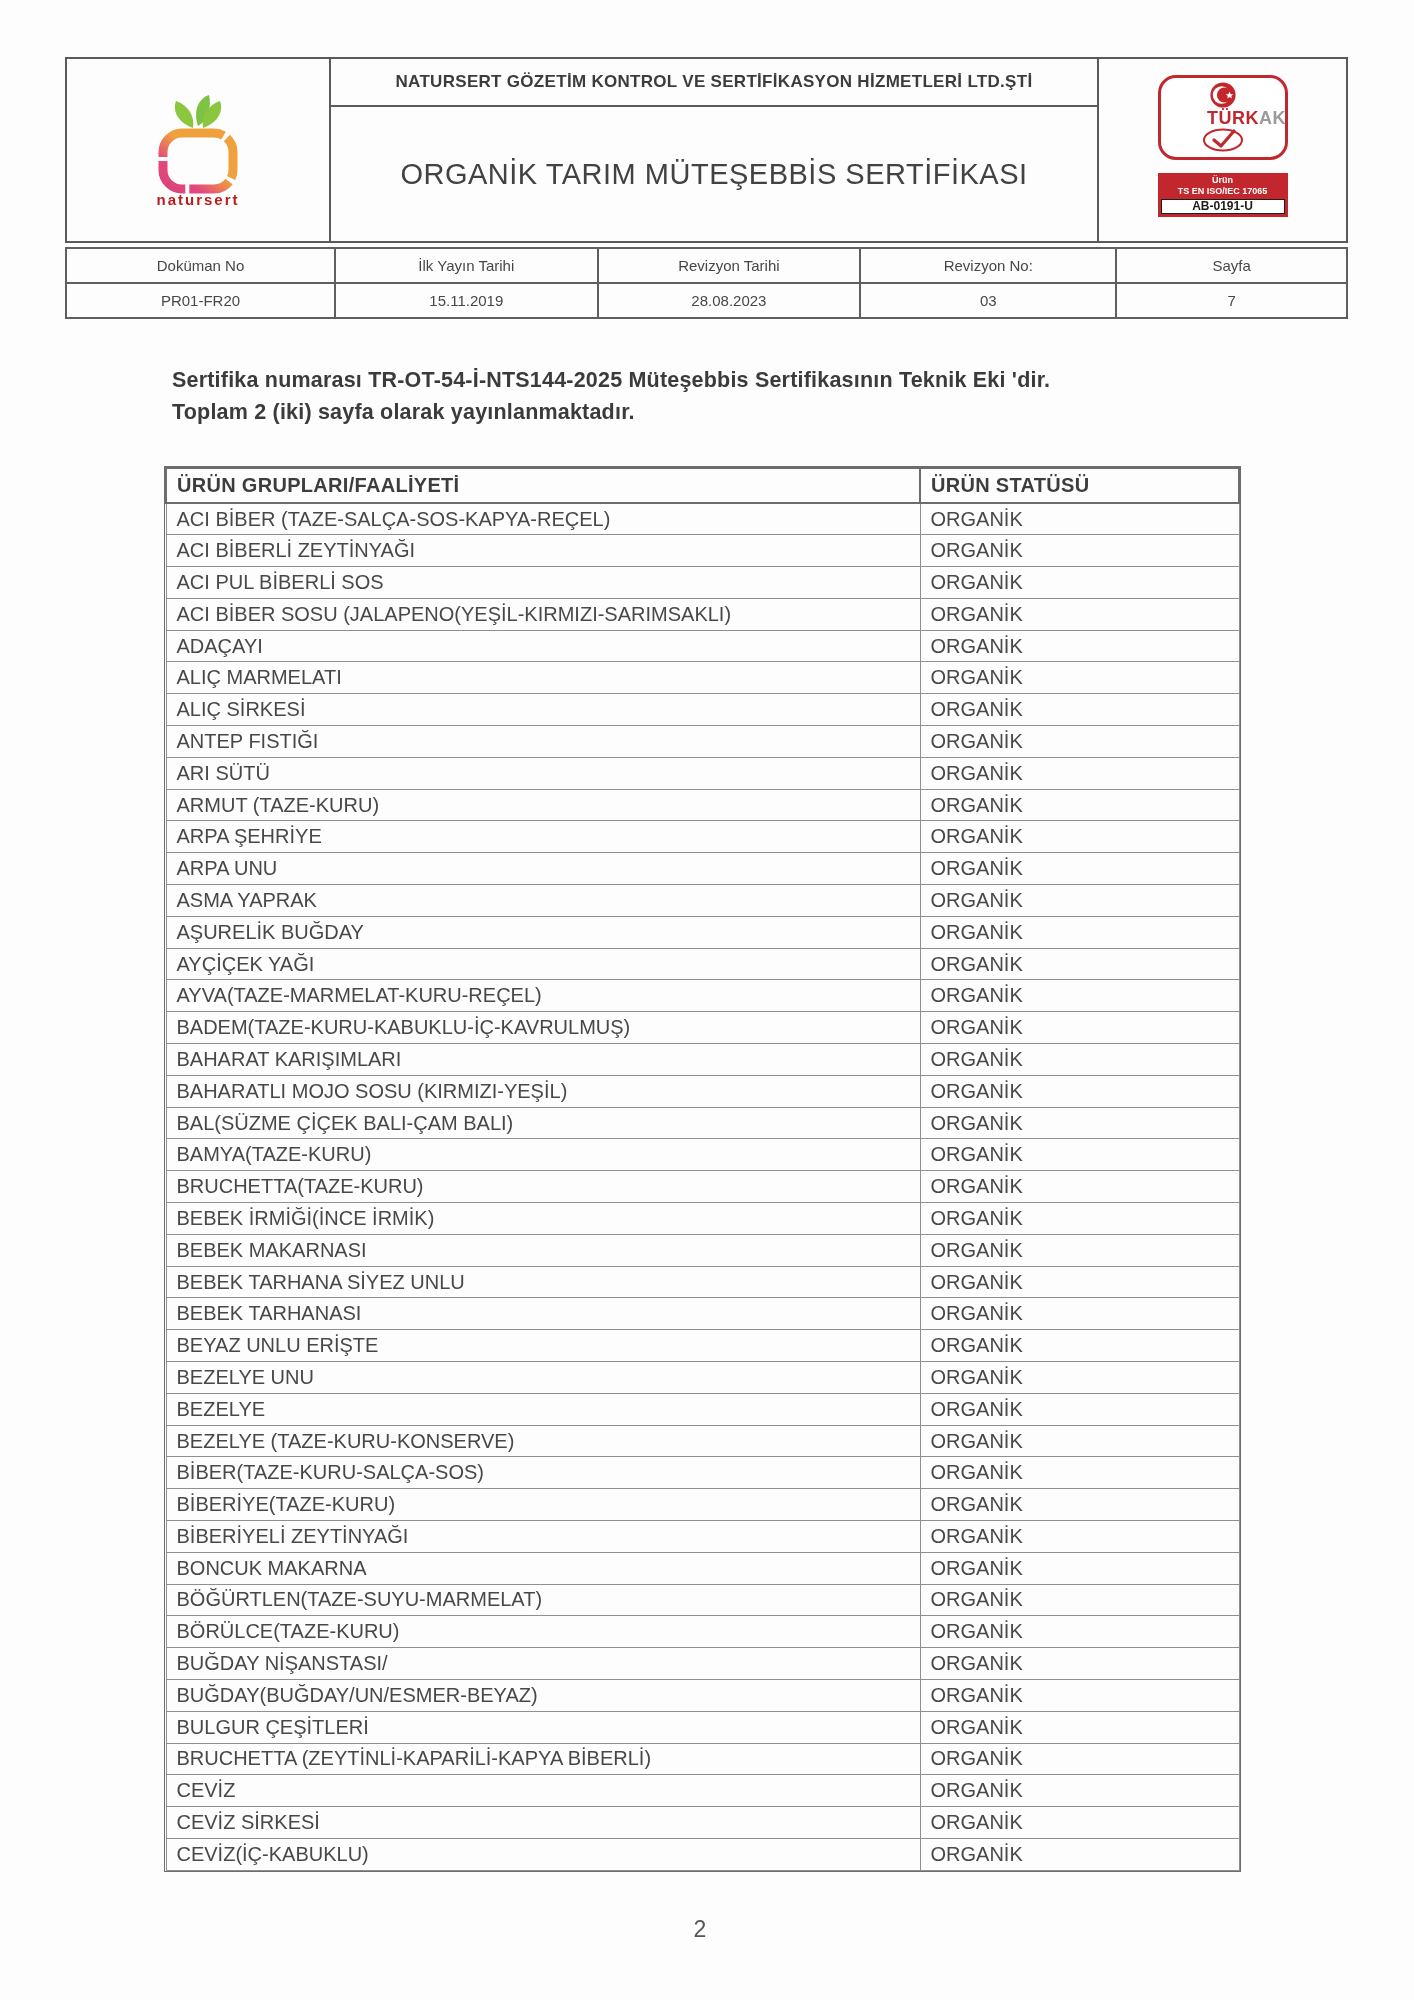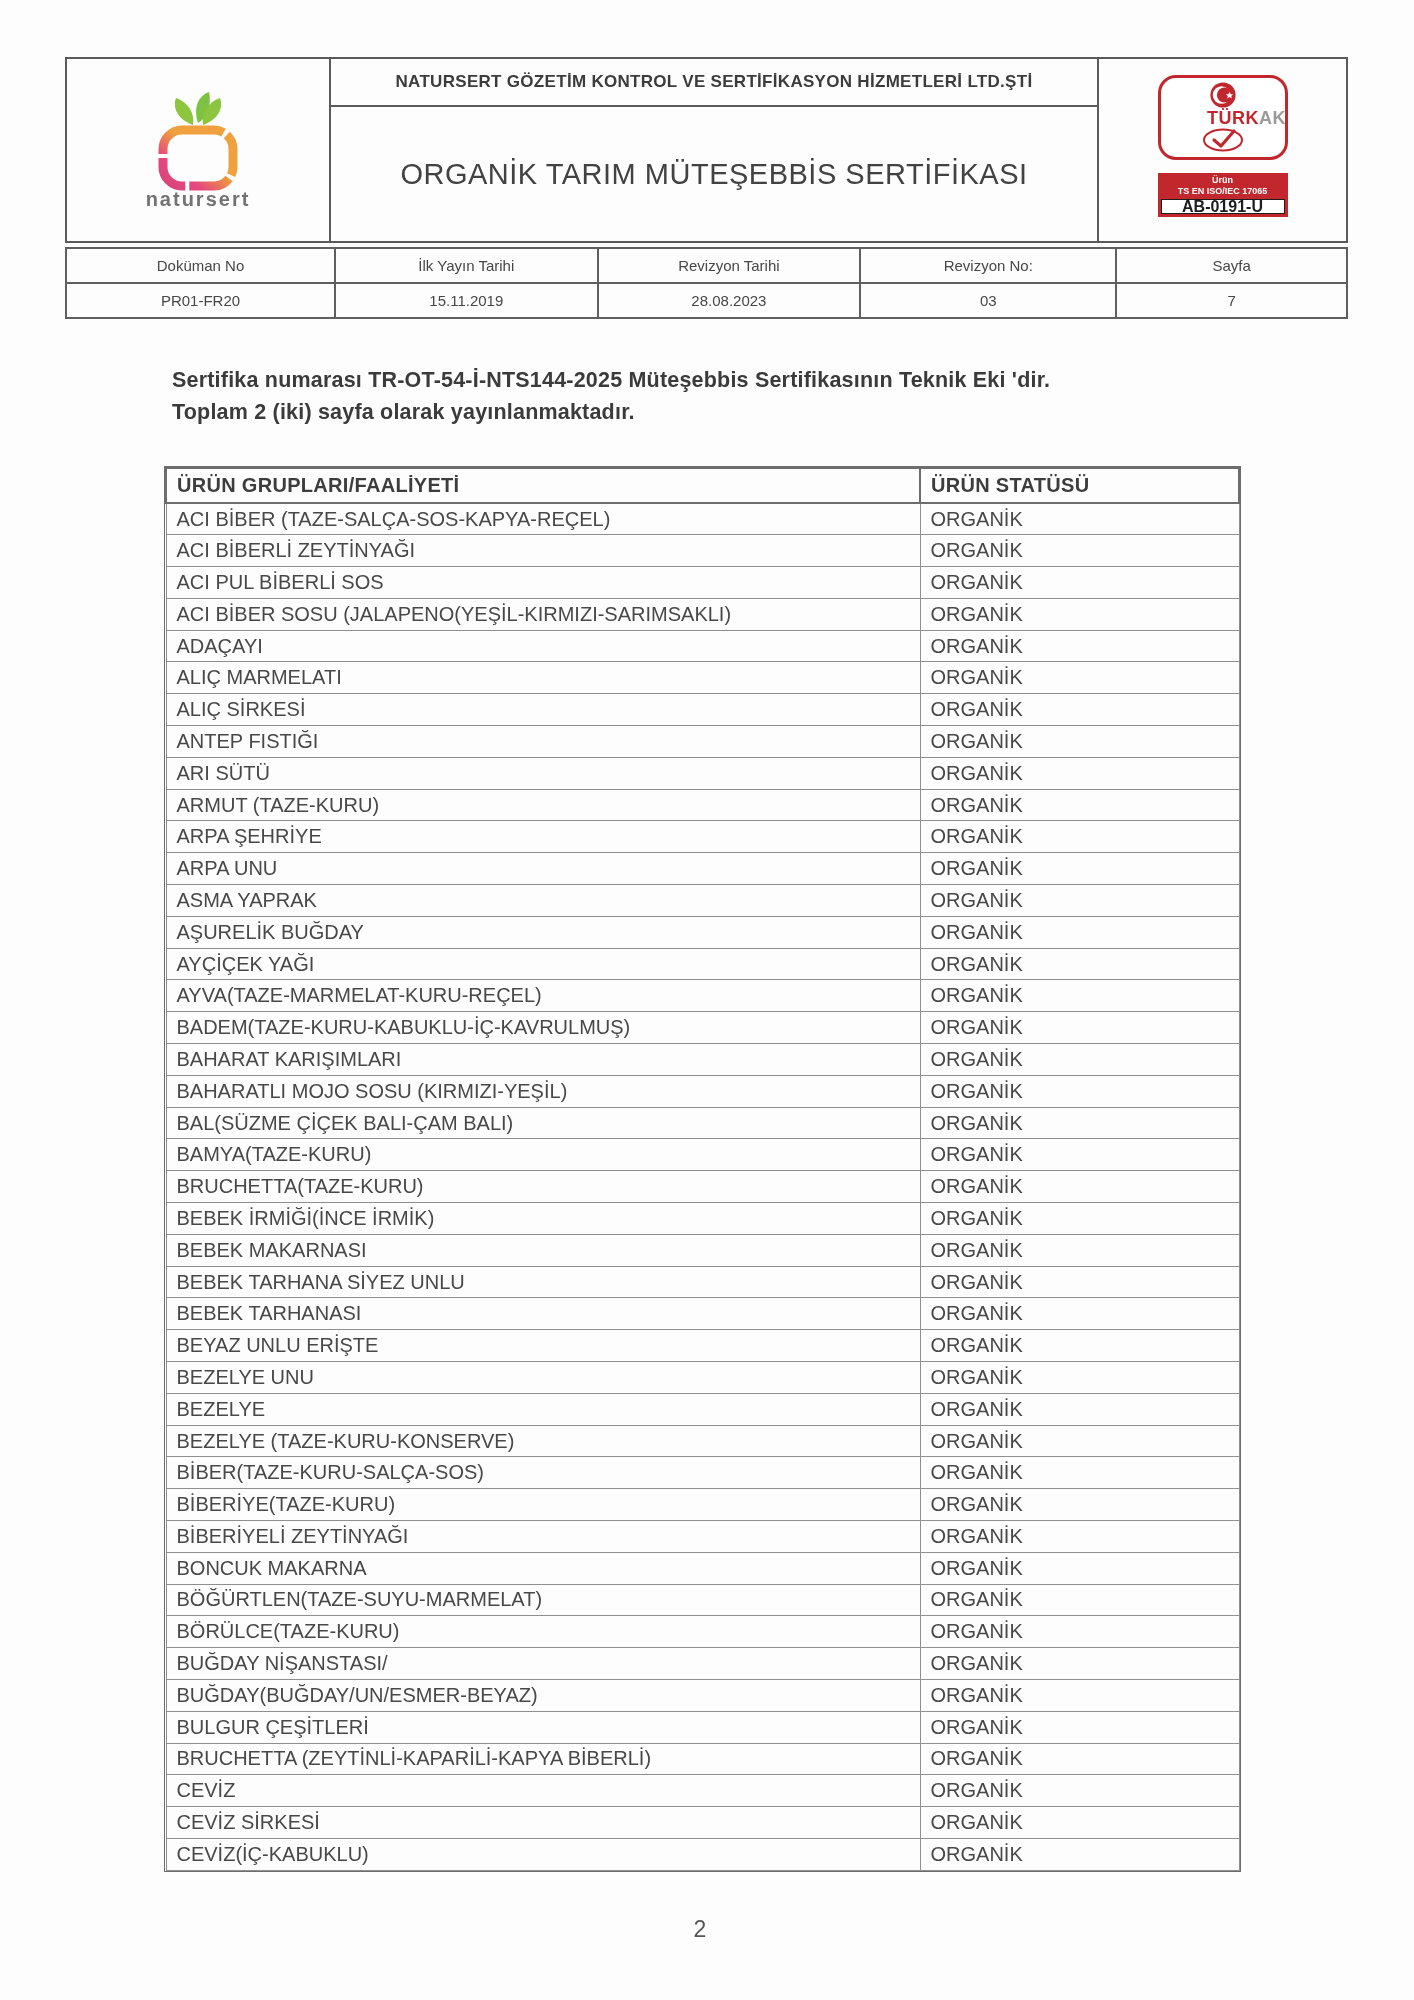--- a/index.html
+++ b/index.html
@@ -14,21 +14,21 @@
   
   .header-box{
     position:absolute;left:65px;top:57px;width:1283px;height:186px;
     border:2px solid #5a5a5a;display:flex;box-sizing:border-box;
   }
   .logo-cell{
     width:264px;border-right:2px solid #5a5a5a;box-sizing:border-box;
     display:flex;flex-direction:column;align-items:center;justify-content:center;
   }
   .brand-word{
-    font-size:20px;font-weight:bold;letter-spacing:2px;color:#737373;margin-top:-4px;
+    font-size:15px;font-weight:bold;letter-spacing:2px;color:#b91c1c;margin-top:-4px;
   }
   .title-cell{flex:1;display:flex;flex-direction:column;box-sizing:border-box;}
   .company-strip{
     height:48px;border-bottom:2px solid #5a5a5a;box-sizing:border-box;
     display:flex;align-items:center;justify-content:center;
     font-size:17px;font-weight:bold;color:#3c3c3c;letter-spacing:.3px;
   }
   .doc-title{
     flex:1;display:flex;align-items:center;justify-content:center;
     font-size:29px;color:#424242;letter-spacing:.5px;
@@ -45,21 +45,21 @@
   }
   .turkak-word{font-size:18px;font-weight:bold;line-height:18px;letter-spacing:.5px;}
   .turkak-word .red{color:#c1272d;margin-left:48px;}
   .turkak-word .gray{color:#9b9b9b;}
   .turkak-banner{
     margin-top:13px;width:130px;background:#c1272d;color:#fff;text-align:center;
     font-size:9px;font-weight:bold;line-height:11px;padding:2px 0 2px;box-sizing:border-box;
   }
   .turkak-ab{
     margin:2px 3px 1px;background:#fff;color:#1d1d1d;border:1px solid #1d1d1d;
-    font-size:16px;font-weight:bold;line-height:13px;
+    font-size:12px;font-weight:bold;line-height:13px;
   }
   
   .info-table{
     position:absolute;left:65px;top:247px;width:1283px;
     border-collapse:collapse;table-layout:fixed;
     font-size:15px;color:#474747;text-align:center;
   }
   .info-table td{
     border:2px solid #5f5f5f;height:35px;box-sizing:border-box;padding:0 4px;
   }

